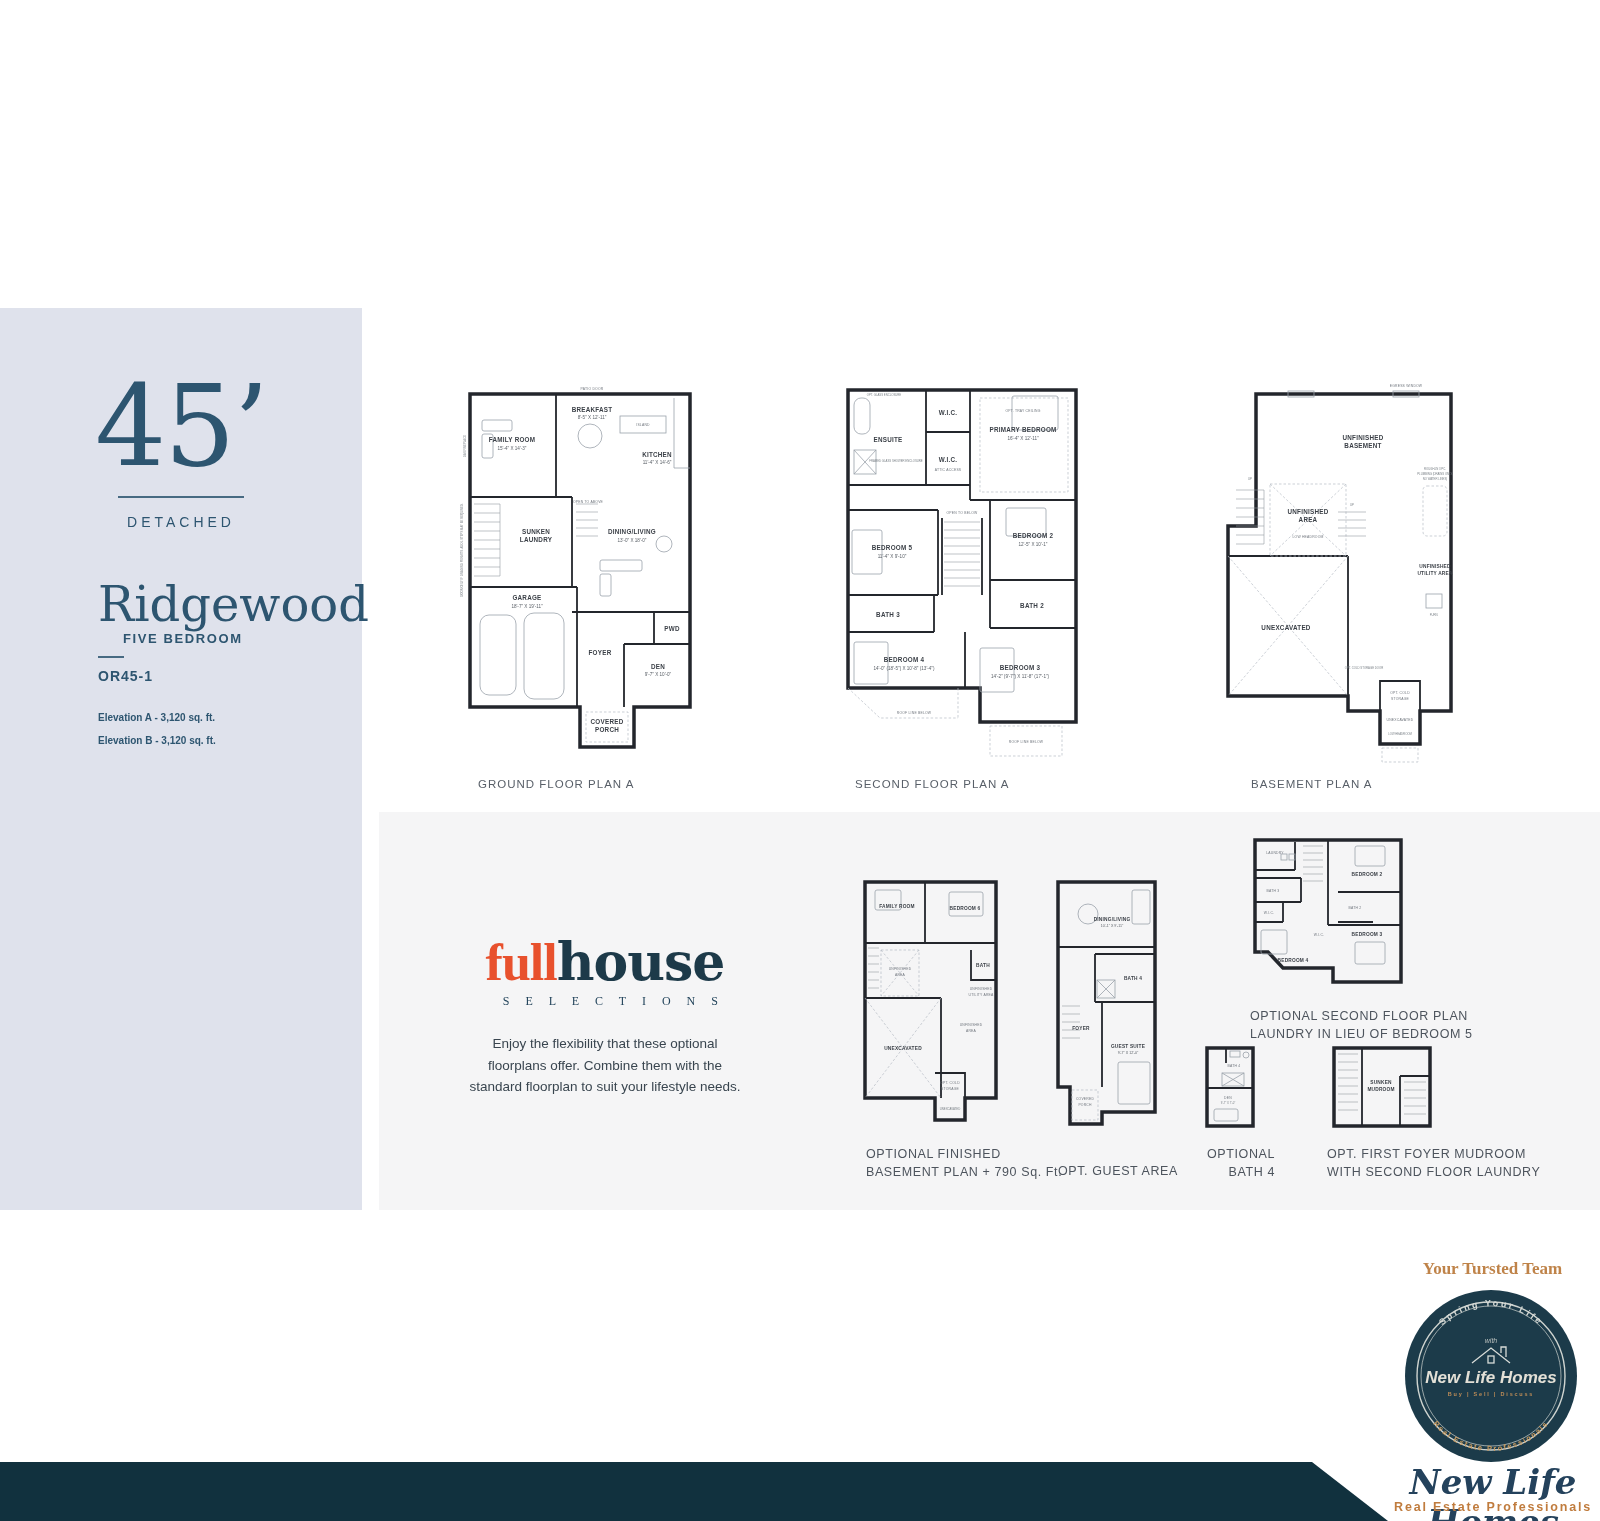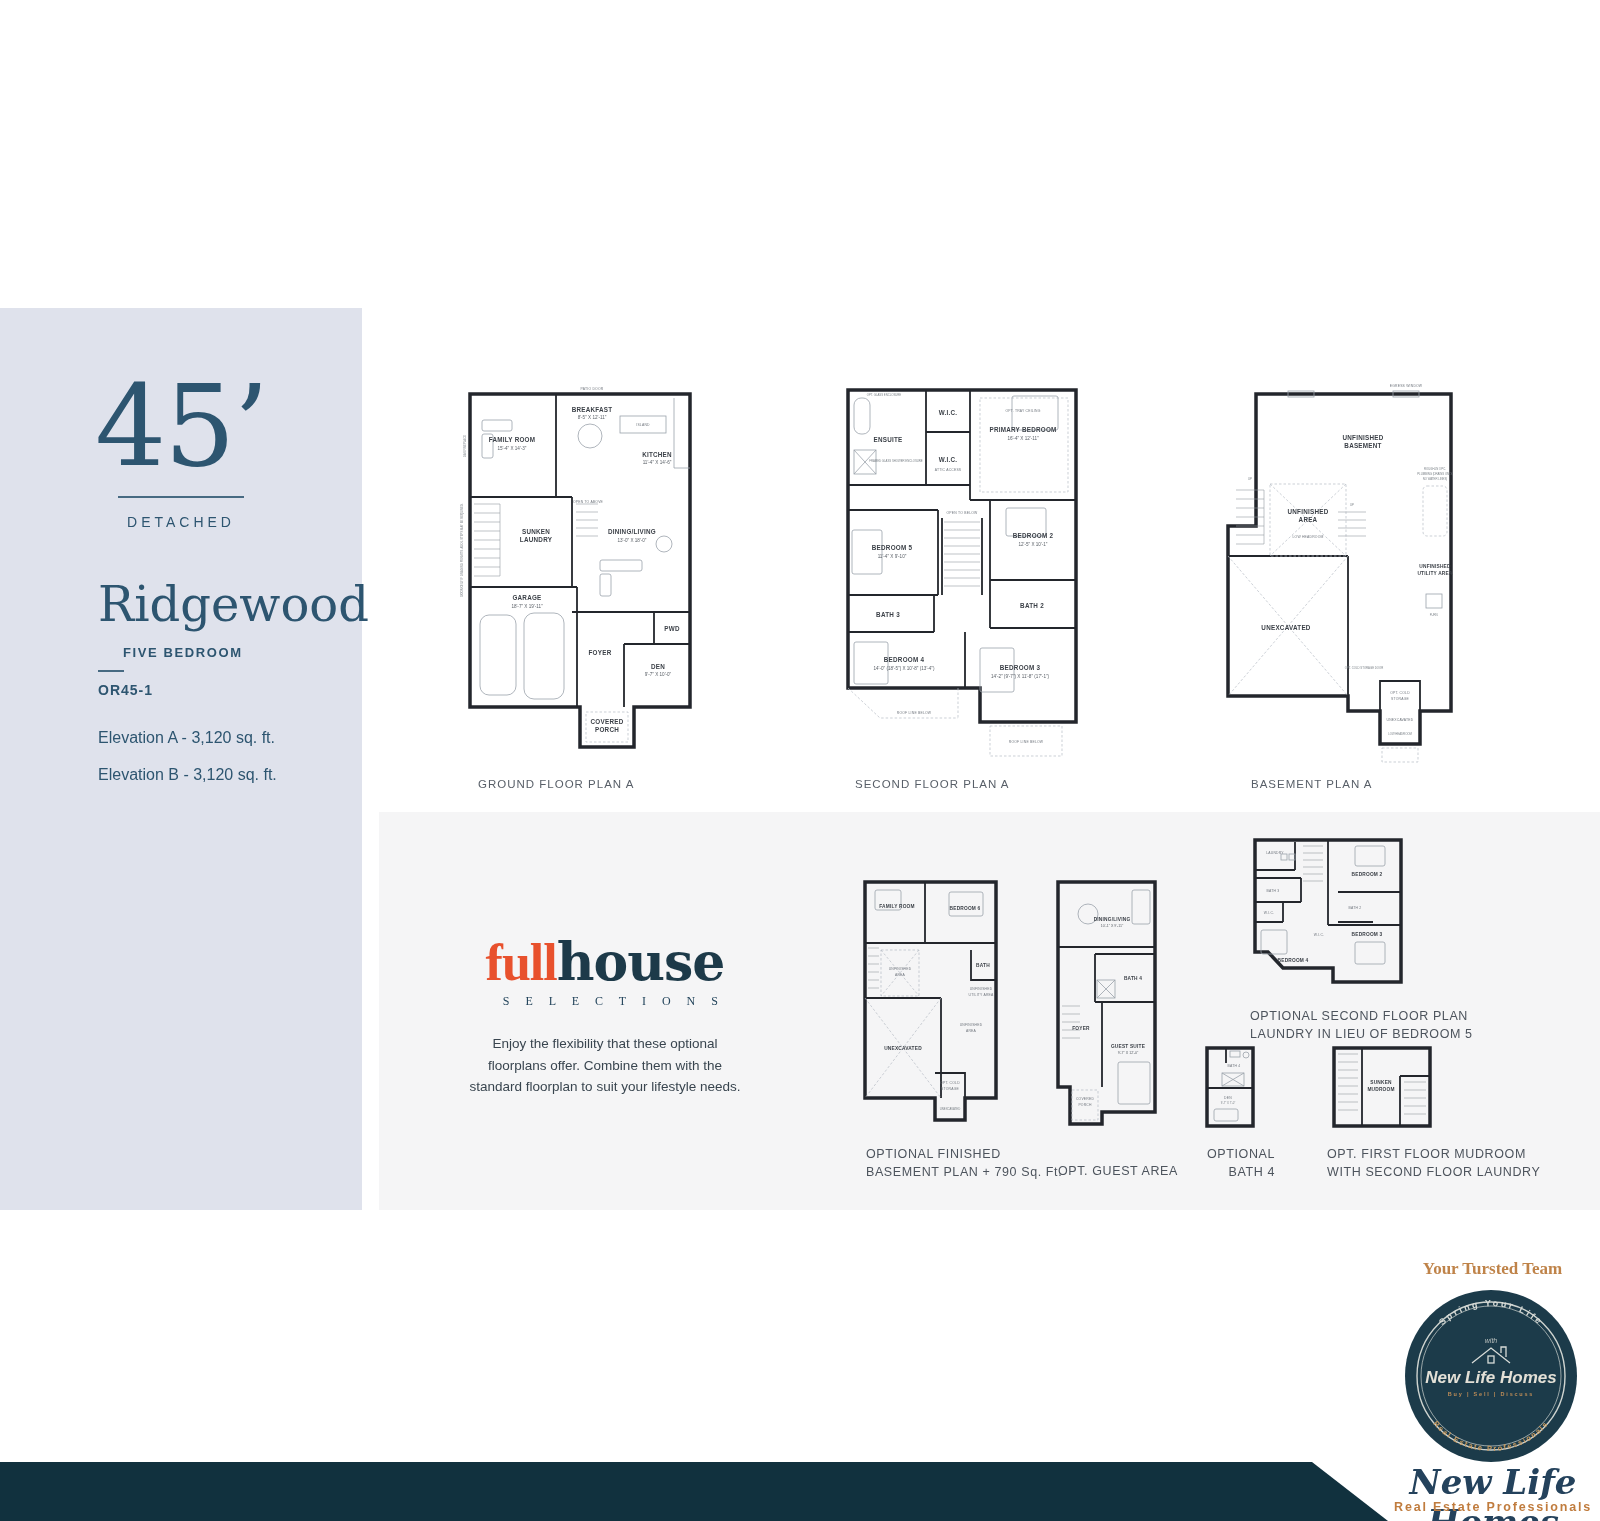--- a/index.html
+++ b/index.html
@@ -9,24 +9,24 @@
 
   
   .sidebar{left:0;top:308px;width:362px;height:902px;background:#dfe2ec;color:#2d5570;}
   .lot-block{position:absolute;left:71px;top:62px;width:220px;text-align:center;}
   .lot-width{font-family:"DejaVu Serif","Liberation Serif",serif;font-size:112px;line-height:1;
              color:#2d5570;font-weight:400;letter-spacing:-2px;}
   .lot-rule{width:126px;height:2px;background:#2d5570;margin:14px auto 16px auto;opacity:.85;}
   .lot-type{font-size:14px;letter-spacing:4px;color:#2d5570;font-weight:500;}
   .model-block{position:absolute;left:98px;top:270px;width:240px;}
   .model-name{font-family:"DejaVu Serif","Liberation Serif",serif;font-size:48px;color:#2d5570;line-height:1.1;}
-  .model-beds{font-size:13px;font-weight:700;letter-spacing:1.6px;margin-top:14px;color:#2d5570;padding-left:25px;}
+  .model-beds{font-size:13px;font-weight:700;letter-spacing:1.6px;color:#2d5570;padding-left:25px;}
   .model-rule{width:26px;height:2px;background:#2d5570;margin:10px 0;opacity:.85;}
   .model-code{font-size:14px;letter-spacing:1px;font-weight:600;color:#2d5570;}
-  .elev{font-size:16px;font-weight:400;color:#2d5570;line-height:2.3;margin-top:22px;}
+  .elev{font-size:10px;font-weight:700;color:#2d5570;line-height:2.3;margin-top:22px;}
 
   
   .caption{font-size:11.5px;letter-spacing:1px;color:#585f68;font-weight:500;}
   .opt-caption{font-size:12.5px;letter-spacing:.6px;color:#4d545d;font-weight:500;line-height:1.45;}
 
   
   .gray-band{left:379px;top:812px;width:1221px;height:398px;background:#f5f5f6;}
 
   
   .fh-block{left:425px;top:936px;width:360px;text-align:center;}
@@ -369,21 +369,21 @@
     <g>
       <path class="st" d="M10,12 H30 M10,20 H30 M10,28 H30 M10,36 H30 M10,44 H30 M10,52 H30 M10,60 H30 M10,68 H30"></path>
       <path class="st" d="M76,40 H98 M76,48 H98 M76,56 H98 M76,64 H98 M76,72 H98"></path>
     </g>
     <g>
       <text class="rs" x="53" y="42">SUNKEN</text>
       <text class="rs" x="53" y="49">MUDROOM</text>
     </g>
   </svg>
   <div class="abs opt-caption" style="left:1327px;top:1145px;">
-    <div>OPT. FIRST FLOOR MUDROOM</div>
+    <div>OPT. FIRST FOYER MUDROOM</div>
     <div>WITH SECOND FLOOR LAUNDRY</div>
   </div>
 
   <div class="abs trusted">Your Tursted Team</div>
 
   <svg class="abs" style="left:1398px;top:1283px;" width="186" height="186" viewBox="0 0 186 186">
     <defs>
       <path id="arcT" d="M 23,93 A 70,70 0 0 1 163,93"></path>
       <path id="arcB" d="M 18,93 A 75,75 0 0 0 168,93"></path>
     </defs>

